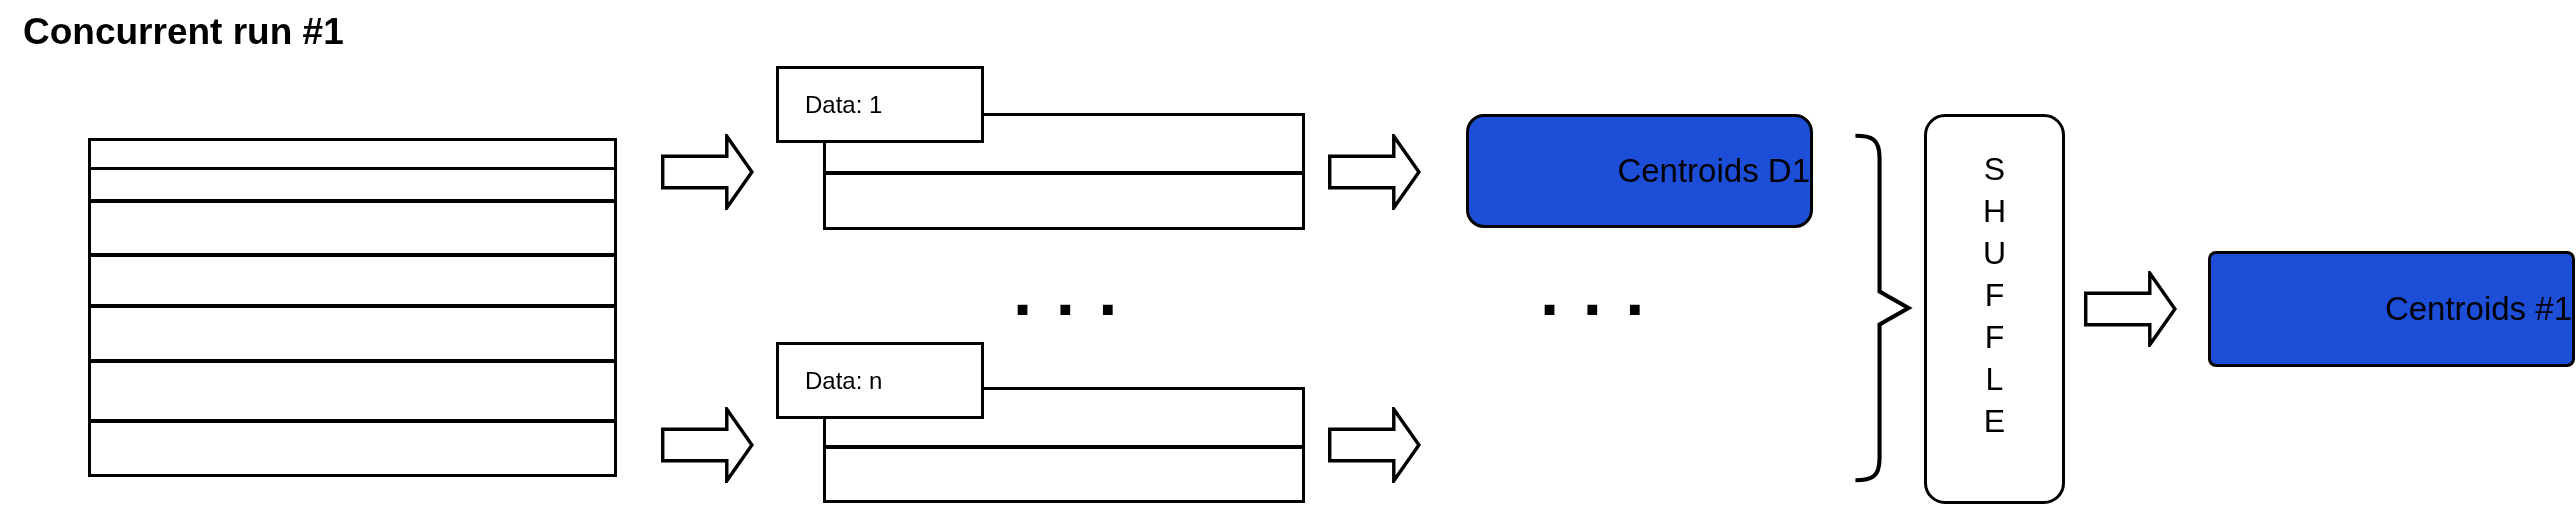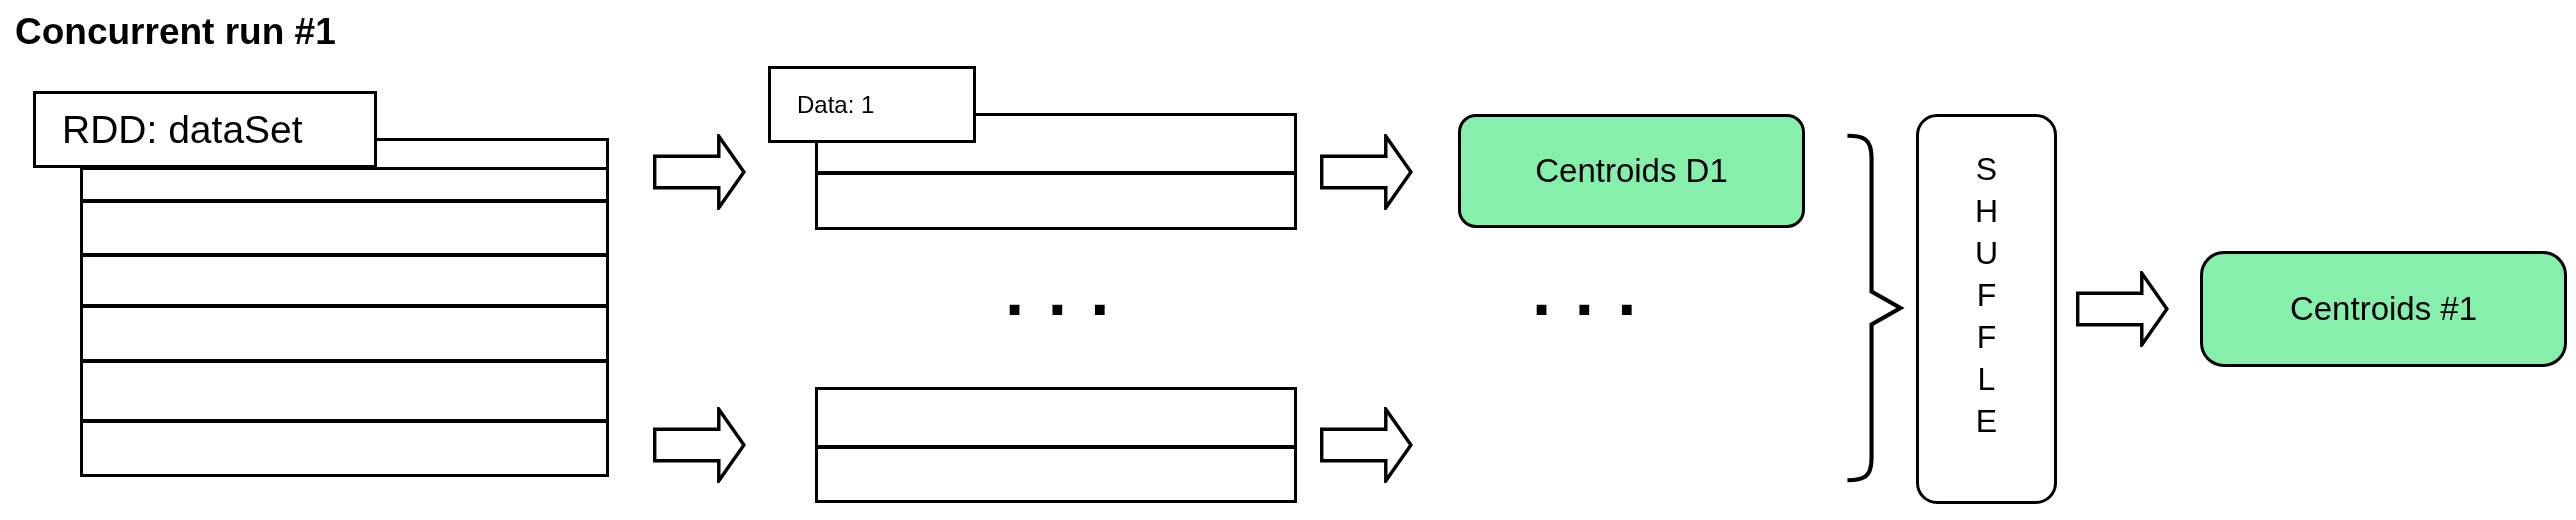--- a/index.html
+++ b/index.html
@@ -1,68 +1,65 @@
 <!DOCTYPE html>
 <html style="font-size:11px"><head>
 <meta charset="utf-8">
 <style>
   * { margin:0; padding:0; box-sizing:border-box; }
   html,body { width:2576px; height:521px; background:#ffffff; overflow:hidden; }
   body { font-family:"Liberation Sans", sans-serif; color:#000; position:relative; }
-  .canvas { position:absolute; left:4px; top:0; width:2080px; height:521px; background:#fff; }
+  .canvas { position:absolute; left:12px; top:0; width:2080px; height:521px; background:#fff; }
 
   .title { position:absolute; left:11px; top:11px; font-size:37px; font-weight:700; white-space:nowrap; }
 
   .table { position:absolute; background:#fff; border:3.5px solid #000; }
   .hline { position:absolute; left:0; right:0; height:3.5px; background:#000; }
 
   .label-box { position:absolute; background:#fff; border:3.5px solid #000; display:flex; align-items:center;
                padding-left:26px; white-space:nowrap; z-index:5; }
   .label-box.big { font-size:39px; }
   .label-box.small { font-size:24px; }
 
-  .rounded { position:absolute; background:#86efac; border:3.5px solid #000; border-radius:18px;
-             display:flex; align-items:center; justify-content:center; font-size:33px; white-space:nowrap; }
+  .rounded { position:absolute; background:#1d4ed8; border:3.5px solid #000; border-radius:18px;
+             display:flex; align-items:center; justify-content:flex-end; font-size:33px; white-space:nowrap; }
 
   .block-arrow { position:absolute; width:93px; height:76px; }
   .block-arrow svg { display:block; width:100%; height:100%; }
 
   .dots { position:absolute; width:180px; top:257px; font-size:69px; font-weight:700;
           letter-spacing:23.5px; line-height:69px; text-align:center; }
 
   .brace { position:absolute; left:1840px; top:131px; width:62px; height:354px; }
   .brace svg { display:block; width:100%; height:100%; }
 
   .shuffle-box { position:absolute; left:1912px; top:114px; width:141px; height:390px;
                  background:#fff; border:3.5px solid #000; border-radius:21px;
                  display:flex; flex-direction:column; align-items:center; justify-content:center;
                  padding-bottom:28px; font-size:32px; }
   .shuffle-box span { line-height:42px; display:block; }
 
-  .result-box { left:2196px; top:251px; width:367px; height:116px; border-radius:24px; }
+  .result-box { left:2196px; top:251px; width:367px; height:116px; border-radius:8px; }
   .centroid-1 { left:1454px; top:114px; width:347px; height:114px; }
   .centroid-n { left:1454px; top:389px; width:347px; height:114px; }
 </style>
 </head>
 <body>
 
 <div class="canvas">
 
   <div class="title">Concurrent run #1</div>
 
   <div class="table" style="left:76px; top:138px; width:529px; height:339px;">
     <div class="hline" style="top:25.6px;"></div>
     <div class="hline" style="top:58px;"></div>
     <div class="hline" style="top:112px;"></div>
     <div class="hline" style="top:163px;"></div>
     <div class="hline" style="top:218px;"></div>
     <div class="hline" style="top:278px;"></div>
-  </div>
-  <div class="label-box big" style="left:29px; top:91px; width:344px; height:77px;">
-    <span>RDD: dataSet</span>
   </div>
 
   <div class="block-arrow" style="left:649px; top:134px;">
     <svg viewBox="0 0 135 110">
       <polygon points="2.5,32 95.5,32 95.5,3 132,55 95.5,107 95.5,78 2.5,78" fill="#fff" stroke="#000" stroke-width="5"></polygon>
     </svg>
   </div>
   <div class="block-arrow" style="left:649px; top:407px;">
     <svg viewBox="0 0 135 110">
       <polygon points="2.5,32 95.5,32 95.5,3 132,55 95.5,107 95.5,78 2.5,78" fill="#fff" stroke="#000" stroke-width="5"></polygon>
@@ -73,20 +70,23 @@
     <div class="hline" style="top:55px;"></div>
   </div>
   <div class="label-box small" style="left:764px; top:66px; width:208px; height:77px;">
     <span>Data: 1</span>
   </div>
 
   <div class="dots" style="left:975px;">...</div>
 
   <div class="table" style="left:811px; top:387px; width:482px; height:116px;">
     <div class="hline" style="top:55px;"></div>
+  </div>
+  <div class="label-box small" style="left:764px; top:342px; width:208px; height:77px;">
+    <span>Data: n</span>
   </div>
 
   <div class="block-arrow" style="left:1316px; top:134px;">
     <svg viewBox="0 0 135 110">
       <polygon points="2.5,32 95.5,32 95.5,3 132,55 95.5,107 95.5,78 2.5,78" fill="#fff" stroke="#000" stroke-width="5"></polygon>
     </svg>
   </div>
   <div class="block-arrow" style="left:1316px; top:407px;">
     <svg viewBox="0 0 135 110">
       <polygon points="2.5,32 95.5,32 95.5,3 132,55 95.5,107 95.5,78 2.5,78" fill="#fff" stroke="#000" stroke-width="5"></polygon>

